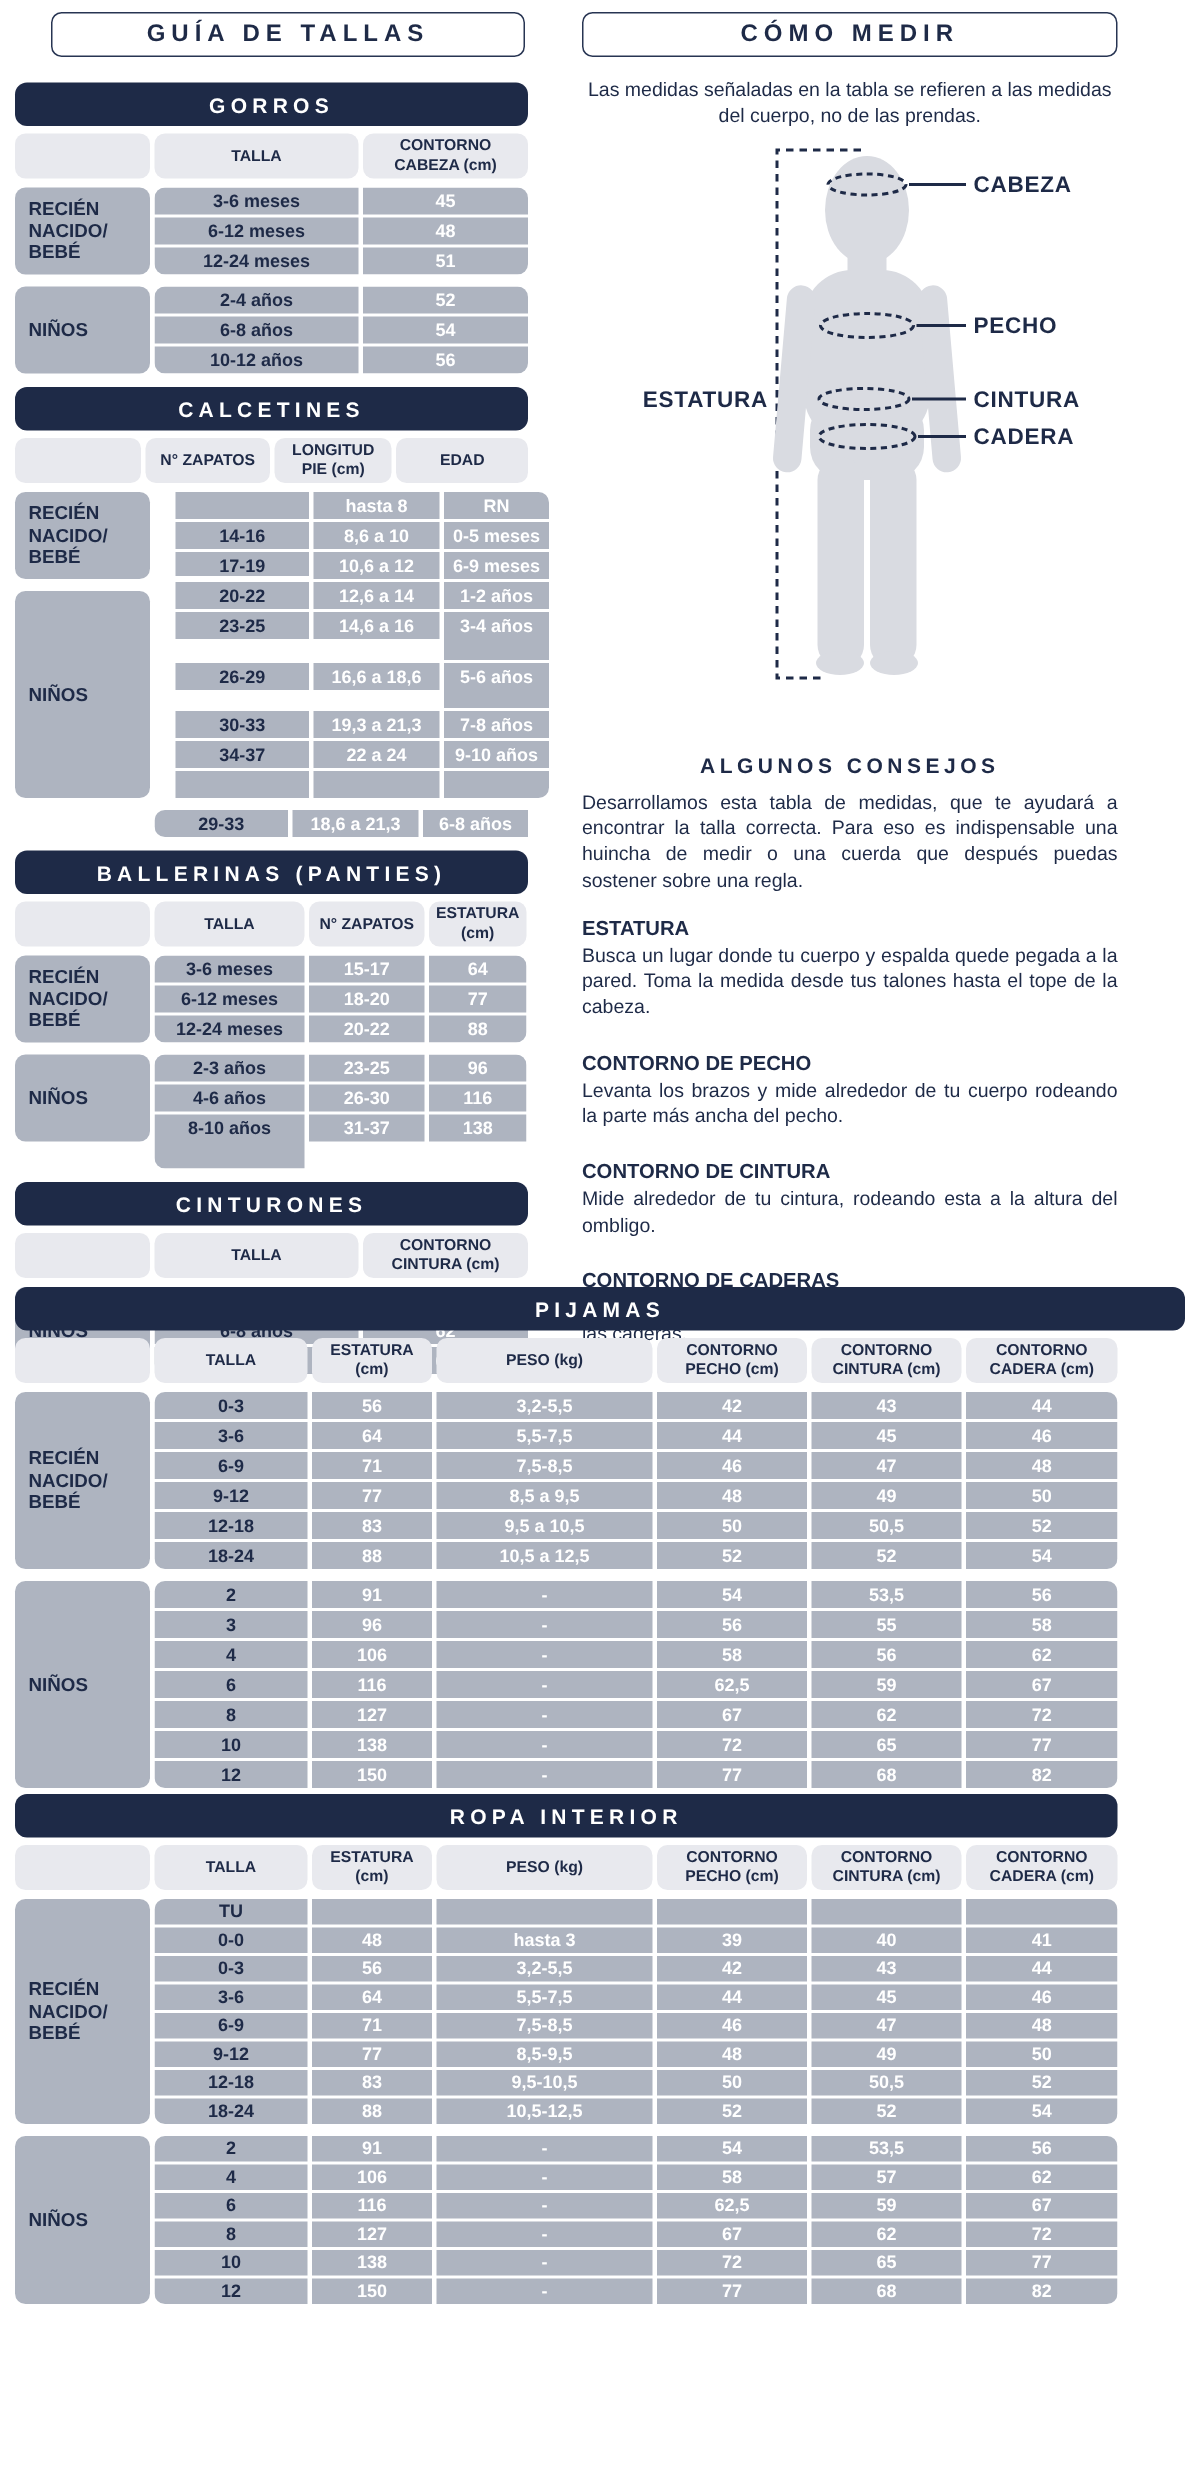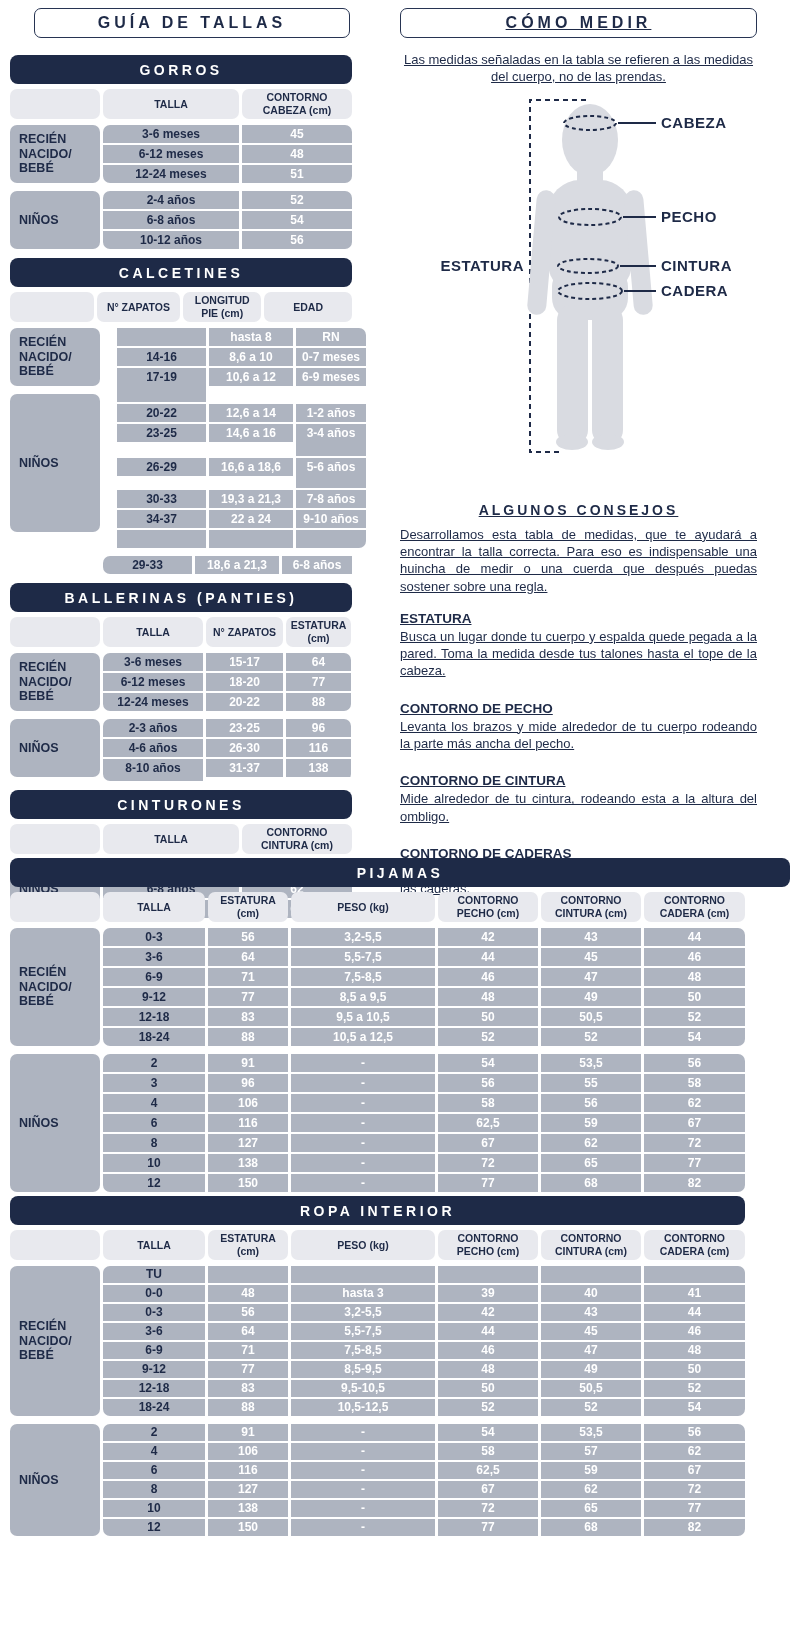--- a/index.html
+++ b/index.html
@@ -9,21 +9,21 @@
     font-family:"Liberation Sans","DejaVu Sans",sans-serif;
     color:#1e2a47; overflow:hidden;
   }
   .title-box {
     border:1.6px solid #27345208; border:1.6px solid #273452;
     border-radius:7px; background:#fff; height:30px;
     display:flex; align-items:center; justify-content:center;
     font-weight:bold; font-size:16px; letter-spacing:4px;
   }
   .left-col  { position:absolute; left:10px;  top:8px; width:342px; }
-  .right-col { position:absolute; left:400px; top:8px; width:357px;text-decoration:underline; }
+  .right-col { position:absolute; left:388px; top:8px; width:357px; }
   .pijamas-wrap { position:absolute; left:10px; top:858px;  width:780px; }
   .ropa-wrap    { position:absolute; left:10px; top:1196px; width:735px; }
 
   .tbl-banner {
     background:#1e2a47; color:#fff; border-radius:8px; height:29px;
     display:flex; align-items:center; justify-content:center;
     font-weight:bold; font-size:14px; letter-spacing:3.5px; margin-bottom:5px;
   }
   .tbl-headrow { display:flex; gap:3px; margin-bottom:6px; }
   .chip {
@@ -106,22 +106,22 @@
 BEBÉ</span></div>
           <div class="label-block" style="height: 138px;"><span>NIÑOS</span></div>
         </div>
         <div class="data-col">
           <div class="data-block" style="grid-template-columns: 89px 84px 70px; padding-left: 14px;">
             <div class="cell c-strong" style="height: 18px; line-height: 18px;"></div>
             <div class="cell c-light" style="height: 18px; line-height: 18px;">hasta 8</div>
             <div class="cell c-light" style="height: 18px; line-height: 18px;">RN</div>
             <div class="cell c-strong" style="height: 18px; line-height: 18px;">14-16</div>
             <div class="cell c-light" style="height: 18px; line-height: 18px;">8,6 a 10</div>
-            <div class="cell c-light" style="height: 18px; line-height: 18px;">0-7 meses</div>
-            <div class="cell c-strong" style="height: 34px; line-height: 18px; text-align: center;">17-19</div>
+            <div class="cell c-light" style="height: 18px; line-height: 18px;">0-5 meses</div>
+            <div class="cell c-strong" style="height: 16px; line-height: 18px; text-align: center;">17-19</div>
             <div class="cell c-light" style="height: 18px; line-height: 18px;">10,6 a 12</div>
             <div class="cell c-light" style="height: 18px; line-height: 18px;">6-9 meses</div>
             <div class="cell c-strong" style="height: 18px; line-height: 18px;">20-22</div>
             <div class="cell c-light" style="height: 18px; line-height: 18px;">12,6 a 14</div>
             <div class="cell c-light" style="height: 18px; line-height: 18px;">1-2 años</div>
             <div class="cell c-strong" style="height: 18px; line-height: 18px;">23-25</div>
             <div class="cell c-light" style="height: 18px; line-height: 18px;">14,6 a 16</div>
             <div class="cell c-light" style="height: 32px; line-height: 18px;">3-4 años</div>
             <div class="cell c-strong" style="height: 18px; line-height: 18px;">26-29</div>
             <div class="cell c-light" style="height: 18px; line-height: 18px;">16,6 a 18,6</div>
@@ -172,21 +172,21 @@
             <div class="cell c-light" style="height: 18px; line-height: 18px;">20-22</div>
             <div class="cell c-light" style="height: 18px; line-height: 18px;">88</div>
           </div>
           <div class="data-block" style="grid-template-columns: 100px 77px 65px;">
             <div class="cell c-strong" style="height: 18px; line-height: 18px;">2-3 años</div>
             <div class="cell c-light" style="height: 18px; line-height: 18px;">23-25</div>
             <div class="cell c-light" style="height: 18px; line-height: 18px;">96</div>
             <div class="cell c-strong" style="height: 18px; line-height: 18px;">4-6 años</div>
             <div class="cell c-light" style="height: 18px; line-height: 18px;">26-30</div>
             <div class="cell c-light" style="height: 18px; line-height: 18px;">116</div>
-            <div class="cell c-strong" style="height: 22px; line-height: 18px;">8-10 años</div>
+            <div class="cell c-strong" style="height: 36px; line-height: 18px;">8-10 años</div>
             <div class="cell c-light" style="height: 18px; line-height: 18px;">31-37</div>
             <div class="cell c-light" style="height: 18px; line-height: 18px;">138</div>
           </div>
         </div>
       </div>
     </div>
   <div class="size-table" style="margin-top:9px">
       <div class="tbl-banner">CINTURONES</div>
       <div class="tbl-headrow">
         <div class="chip" style="width: 90px;"></div>

